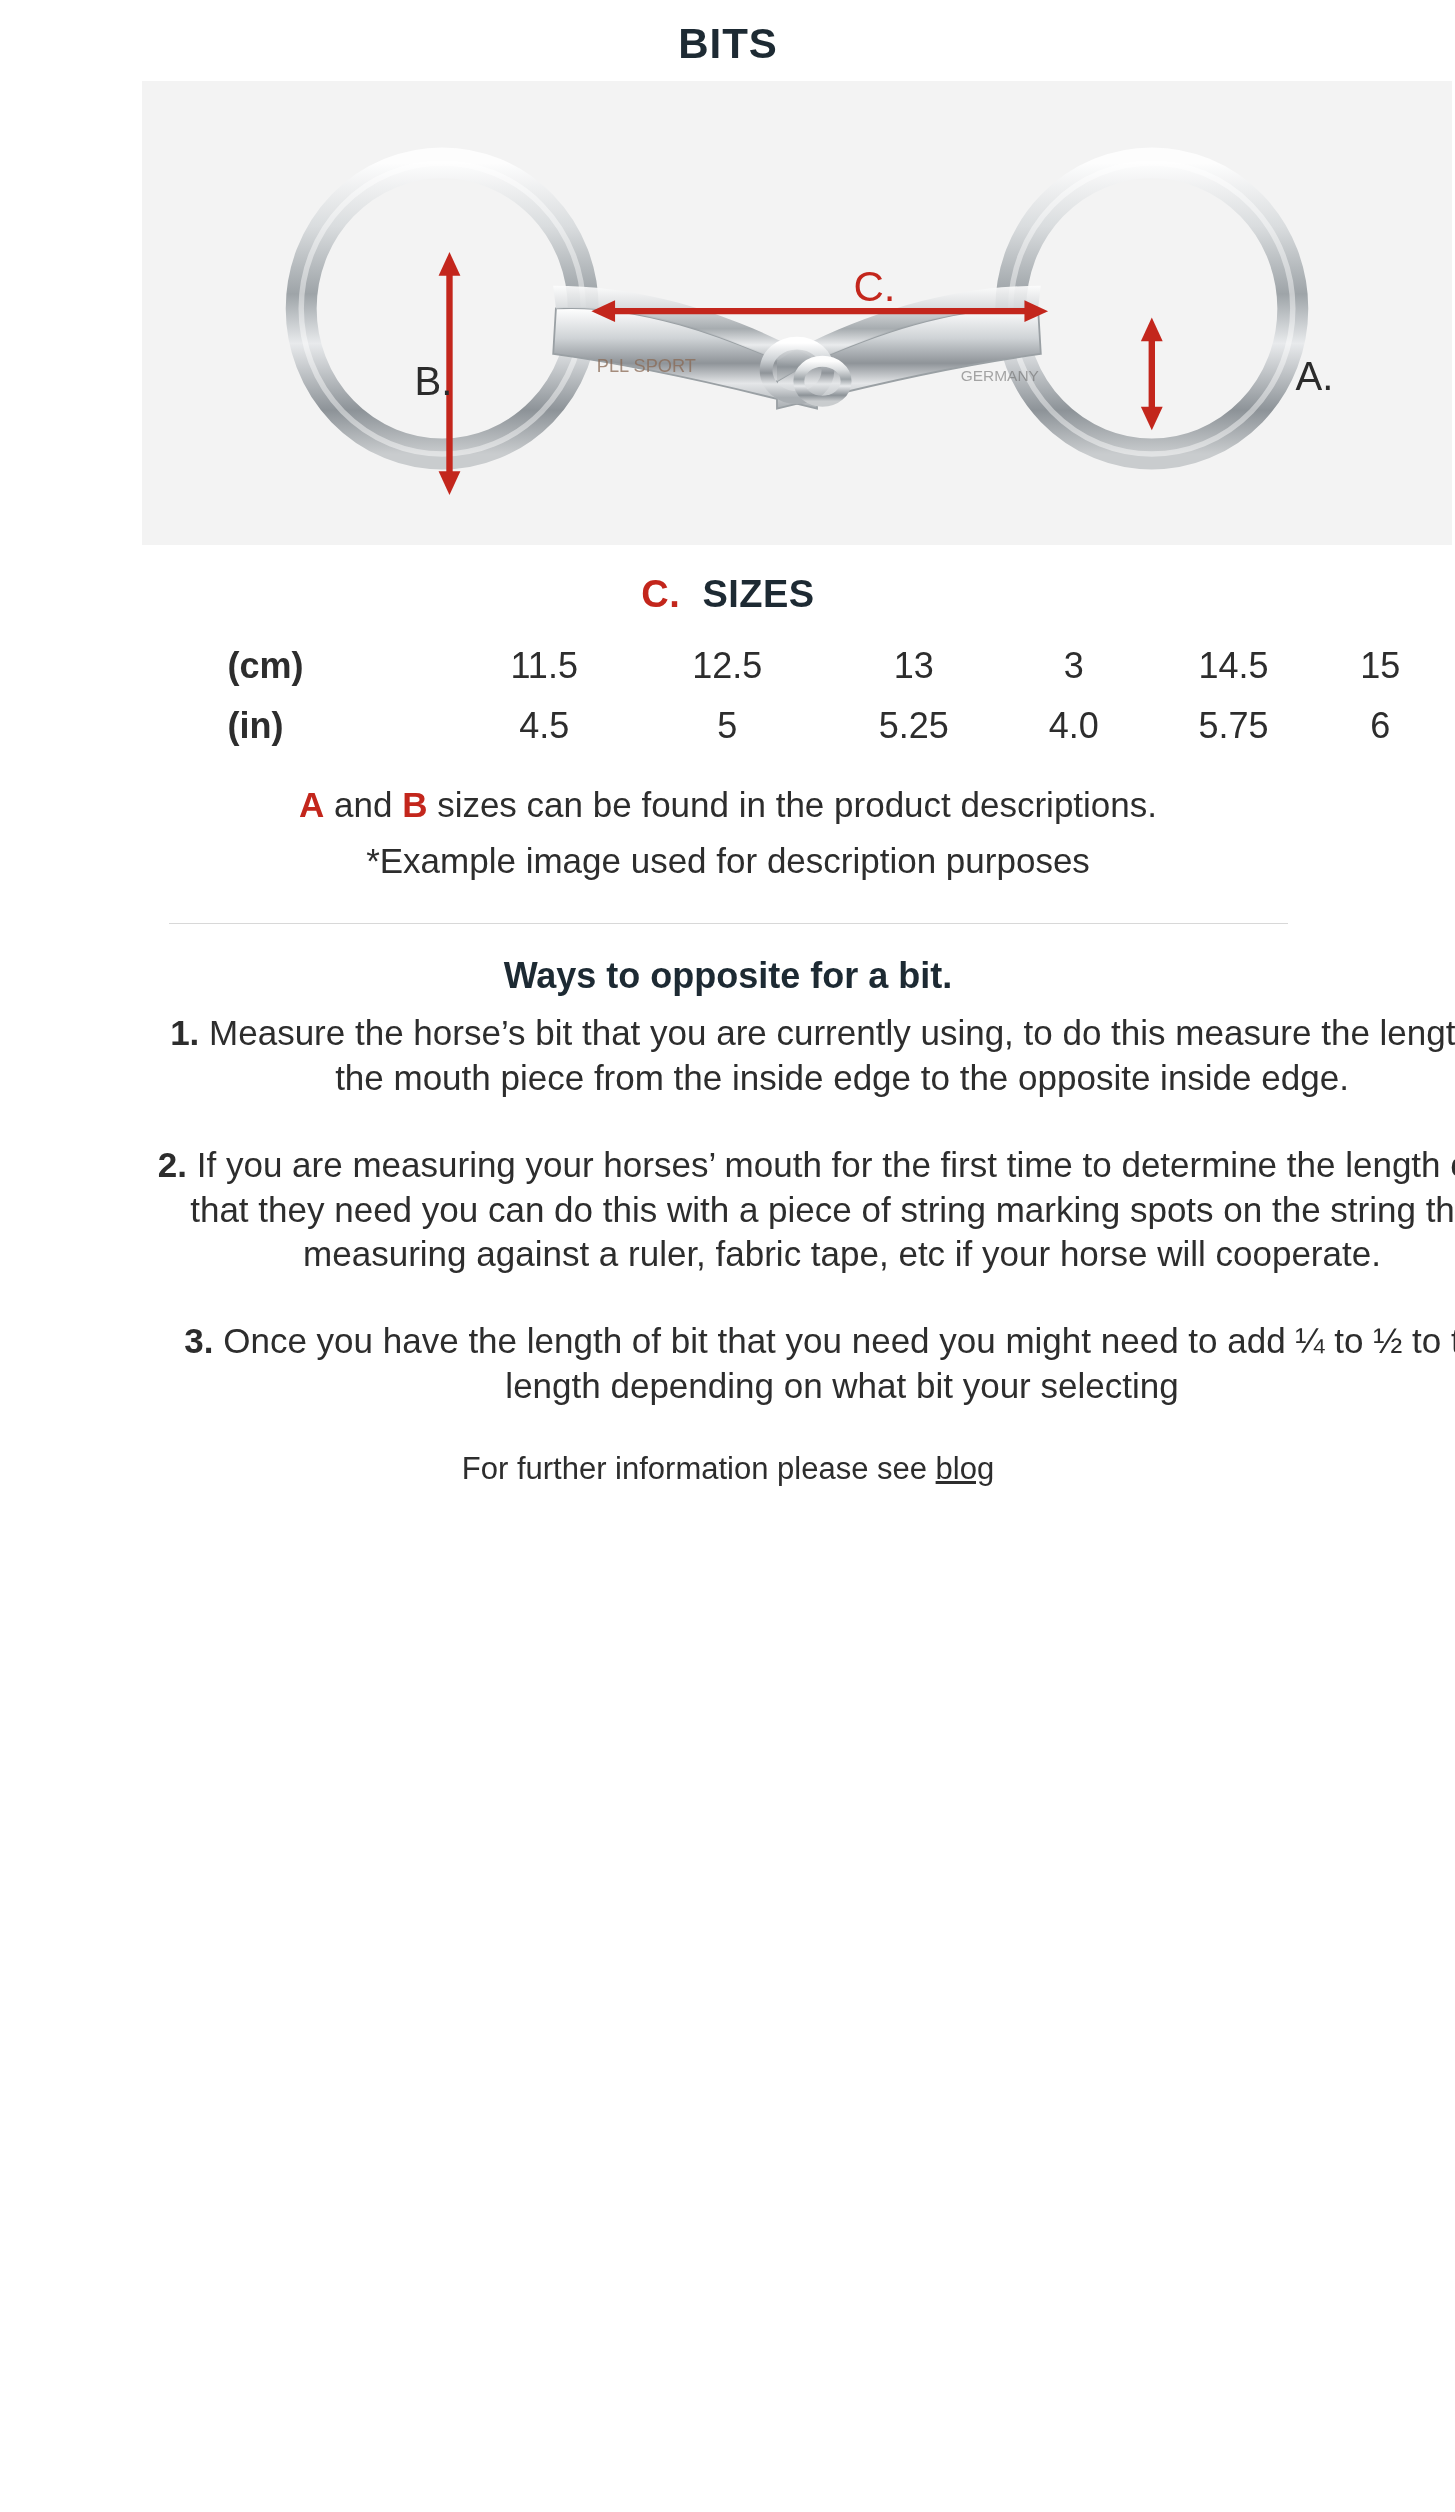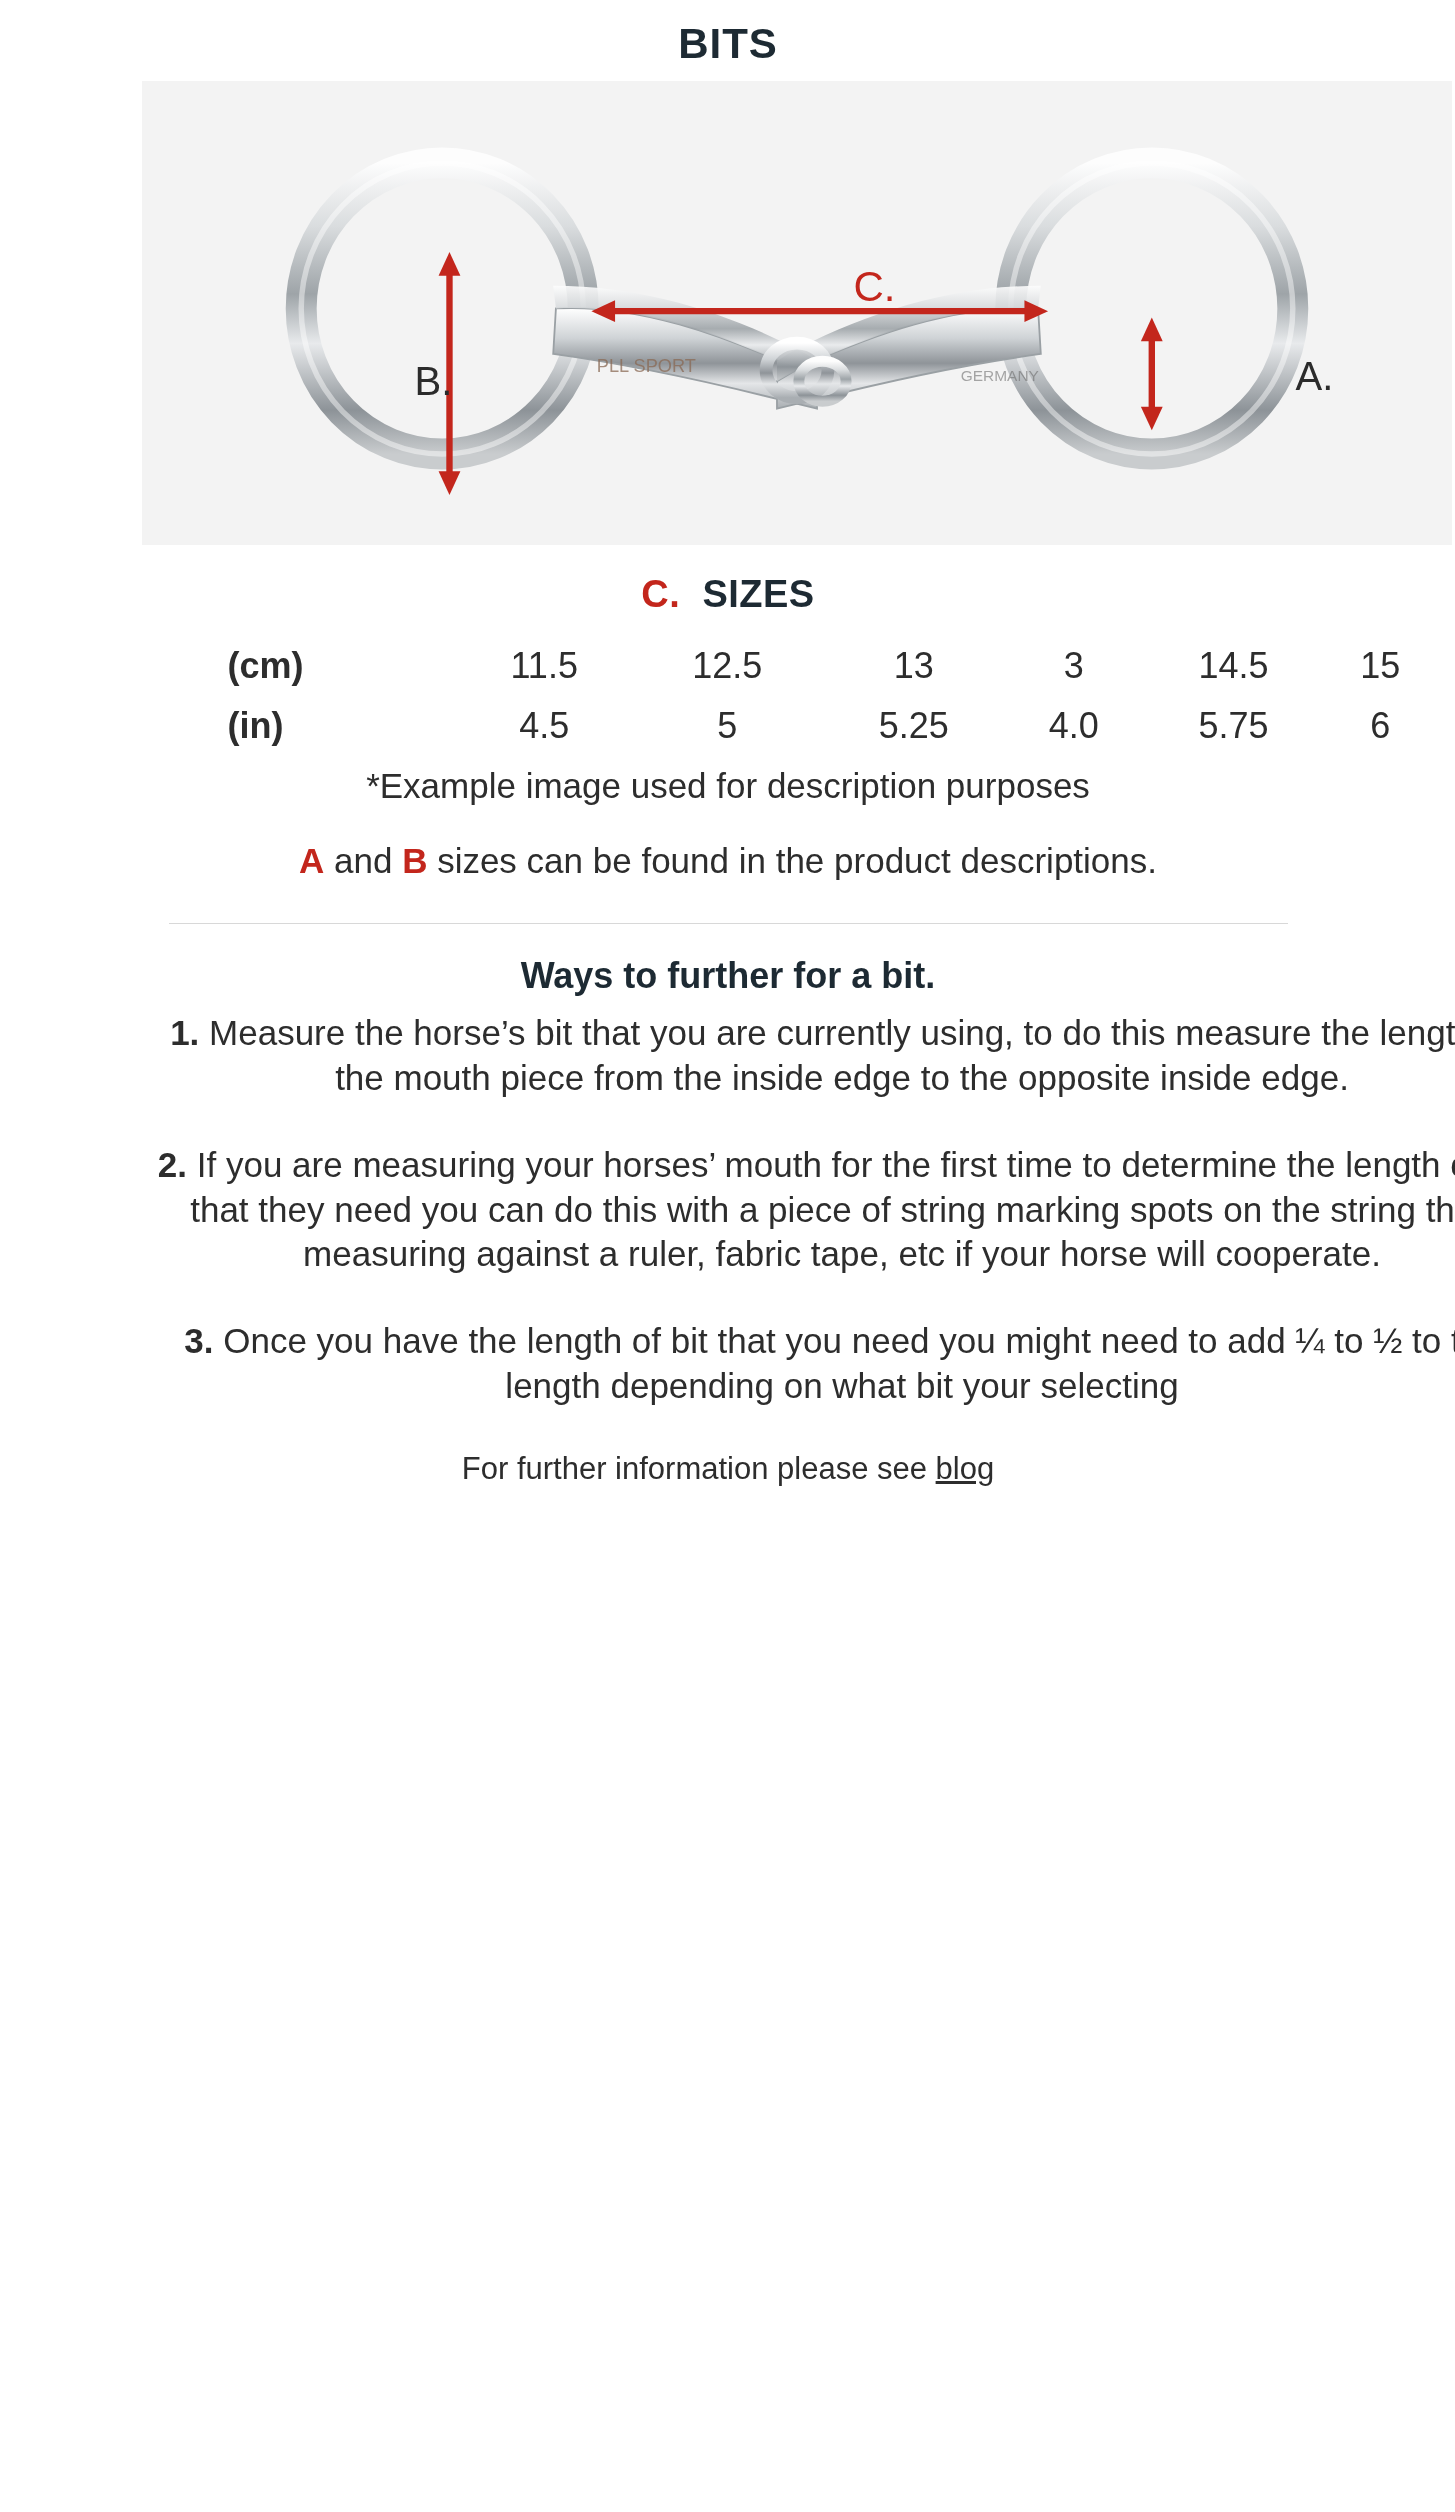--- a/index.html
+++ b/index.html
@@ -215,28 +215,28 @@
         <td>4.5</td>
         <td>5</td>
         <td>5.25</td>
         <td>4.0</td>
         <td>5.75</td>
         <td>6</td>
       </tr>
     </tbody>
   </table>
 
-  <div class="note small">*Example image used for description purposes</div>
   <div class="note">
     <span class="red">A</span><span> and </span><span class="red">B</span><span> sizes can be found in the product descriptions.</span>
   </div>
+  <div class="note small">*Example image used for description purposes</div>
 
   <hr class="sep">
 
-  <div class="ways-head">Ways to further for a bit.</div>
+  <div class="ways-head">Ways to opposite for a bit.</div>
 
   <div class="step">
     <span class="num">1.</span><span> Measure the horse’s bit that you are currently using, to do this measure the length of the mouth piece from the inside edge to the opposite inside edge.</span>
   </div>
   <div class="step">
     <span class="num">2.</span><span> If you are measuring your horses’ mouth for the first time to determine the length of bit that they need you can do this with a piece of string marking spots on the string then measuring against a ruler, fabric tape, etc if your horse will cooperate.</span>
   </div>
   <div class="step">
     <span class="num">3.</span><span> Once you have the length of bit that you need you might need to add ¼ to ½ to the length depending on what bit your selecting</span>
   </div>

